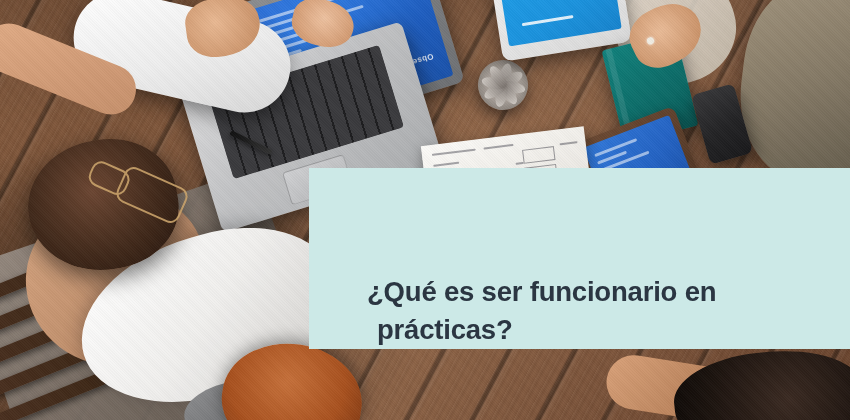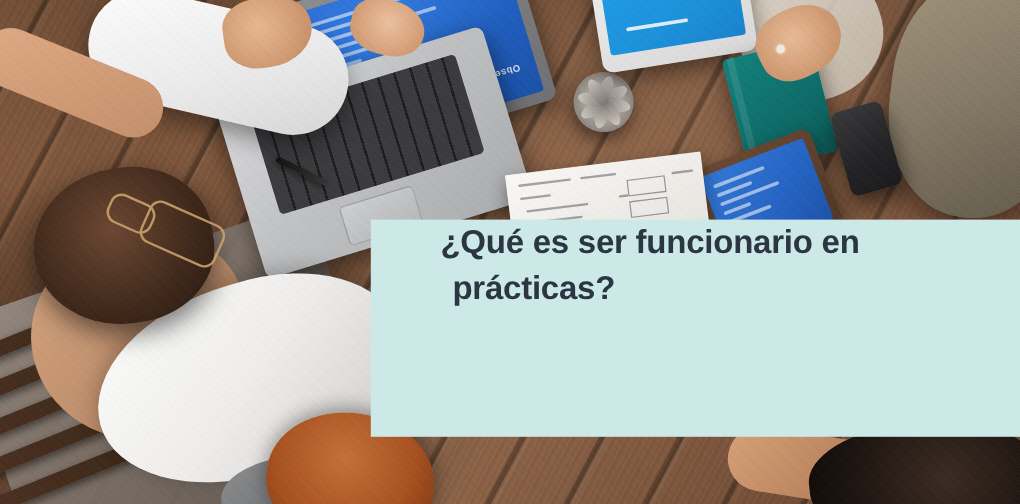--- a/index.html
+++ b/index.html
@@ -416,26 +416,26 @@
     position: absolute; inset: 0;
     background-image:
       repeating-linear-gradient(45deg, rgba(255,255,255,0.022) 0px, rgba(255,255,255,0.022) 1px, rgba(0,0,0,0.022) 1px, rgba(0,0,0,0.022) 2px);
     pointer-events: none;
   }
 
   
   .overlay-panel {
     position: absolute;
     left: 309px;
-    top: 183px;
+    top: 168px;
     width: 541px;
     height: 181px;
     background: #cce9e7;
     display: flex;
-    align-items: flex-start;
+    align-items: flex-end;
   }
   .overlay-heading {
     margin: 0;
     padding: 0 18px 0 68px;
     color: #2b3642;
     font-family: "Liberation Sans", sans-serif;
     font-size: 27.5px;
     font-weight: bold;
     line-height: 1.38;
     letter-spacing: -0.2px;

